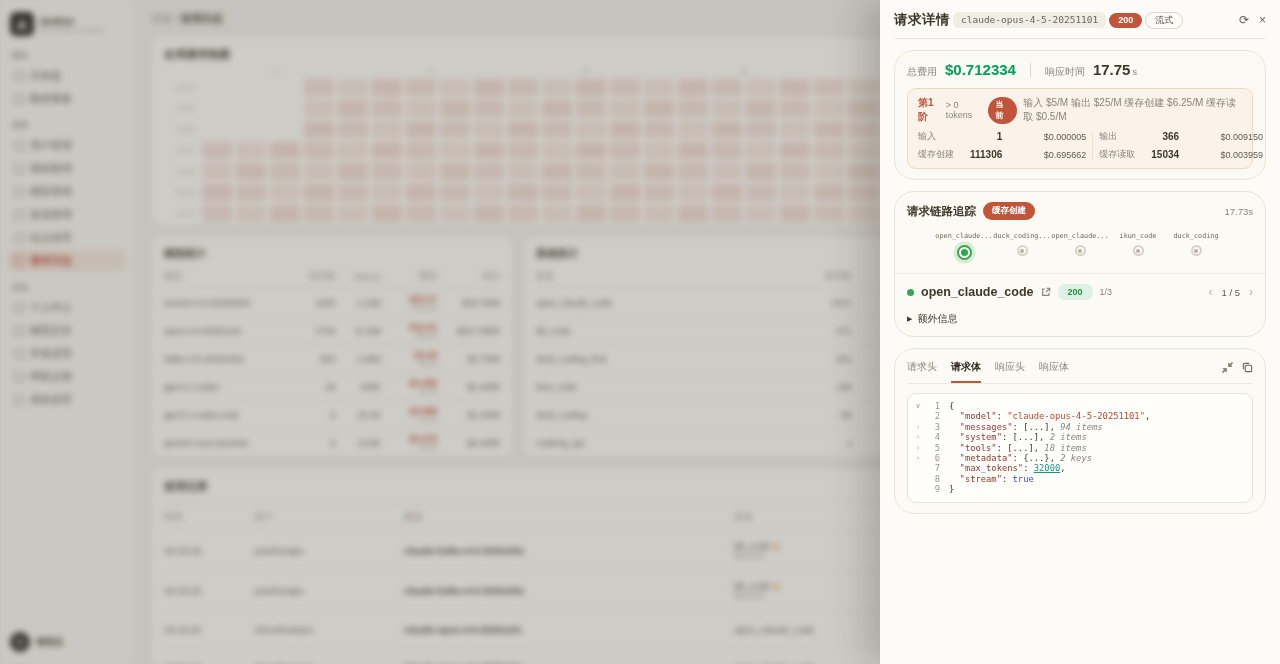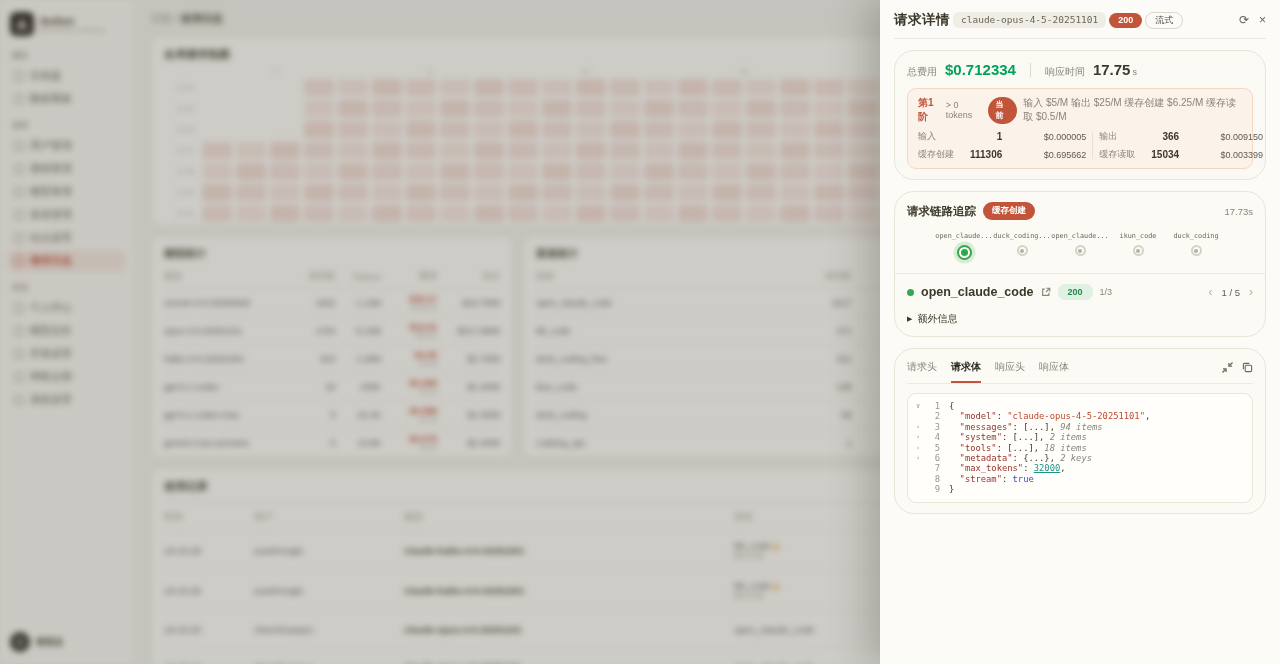--- a/index.html
+++ b/index.html
@@ -751,21 +751,21 @@
         <div class="tier-mid"></div>
         <div class="tier-col" id="tier-col-b">
             <div class="tier-cell">
               <span class="tl">输出</span>
               <span class="tv">366</span>
               <span class="tc">$0.009150</span>
             </div>
             <div class="tier-cell">
               <span class="tl">缓存读取</span>
               <span class="tv">15034</span>
-              <span class="tc">$0.003399</span>
+              <span class="tc">$0.003959</span>
             </div>
           </div>
       </div>
     </div>
   </div>
 
   <div class="card" style="background:#FCFAF5">
     <div class="trace-head">
       <span class="trace-title">请求链路追踪</span>
       <span class="pill-final">缓存创建</span>

